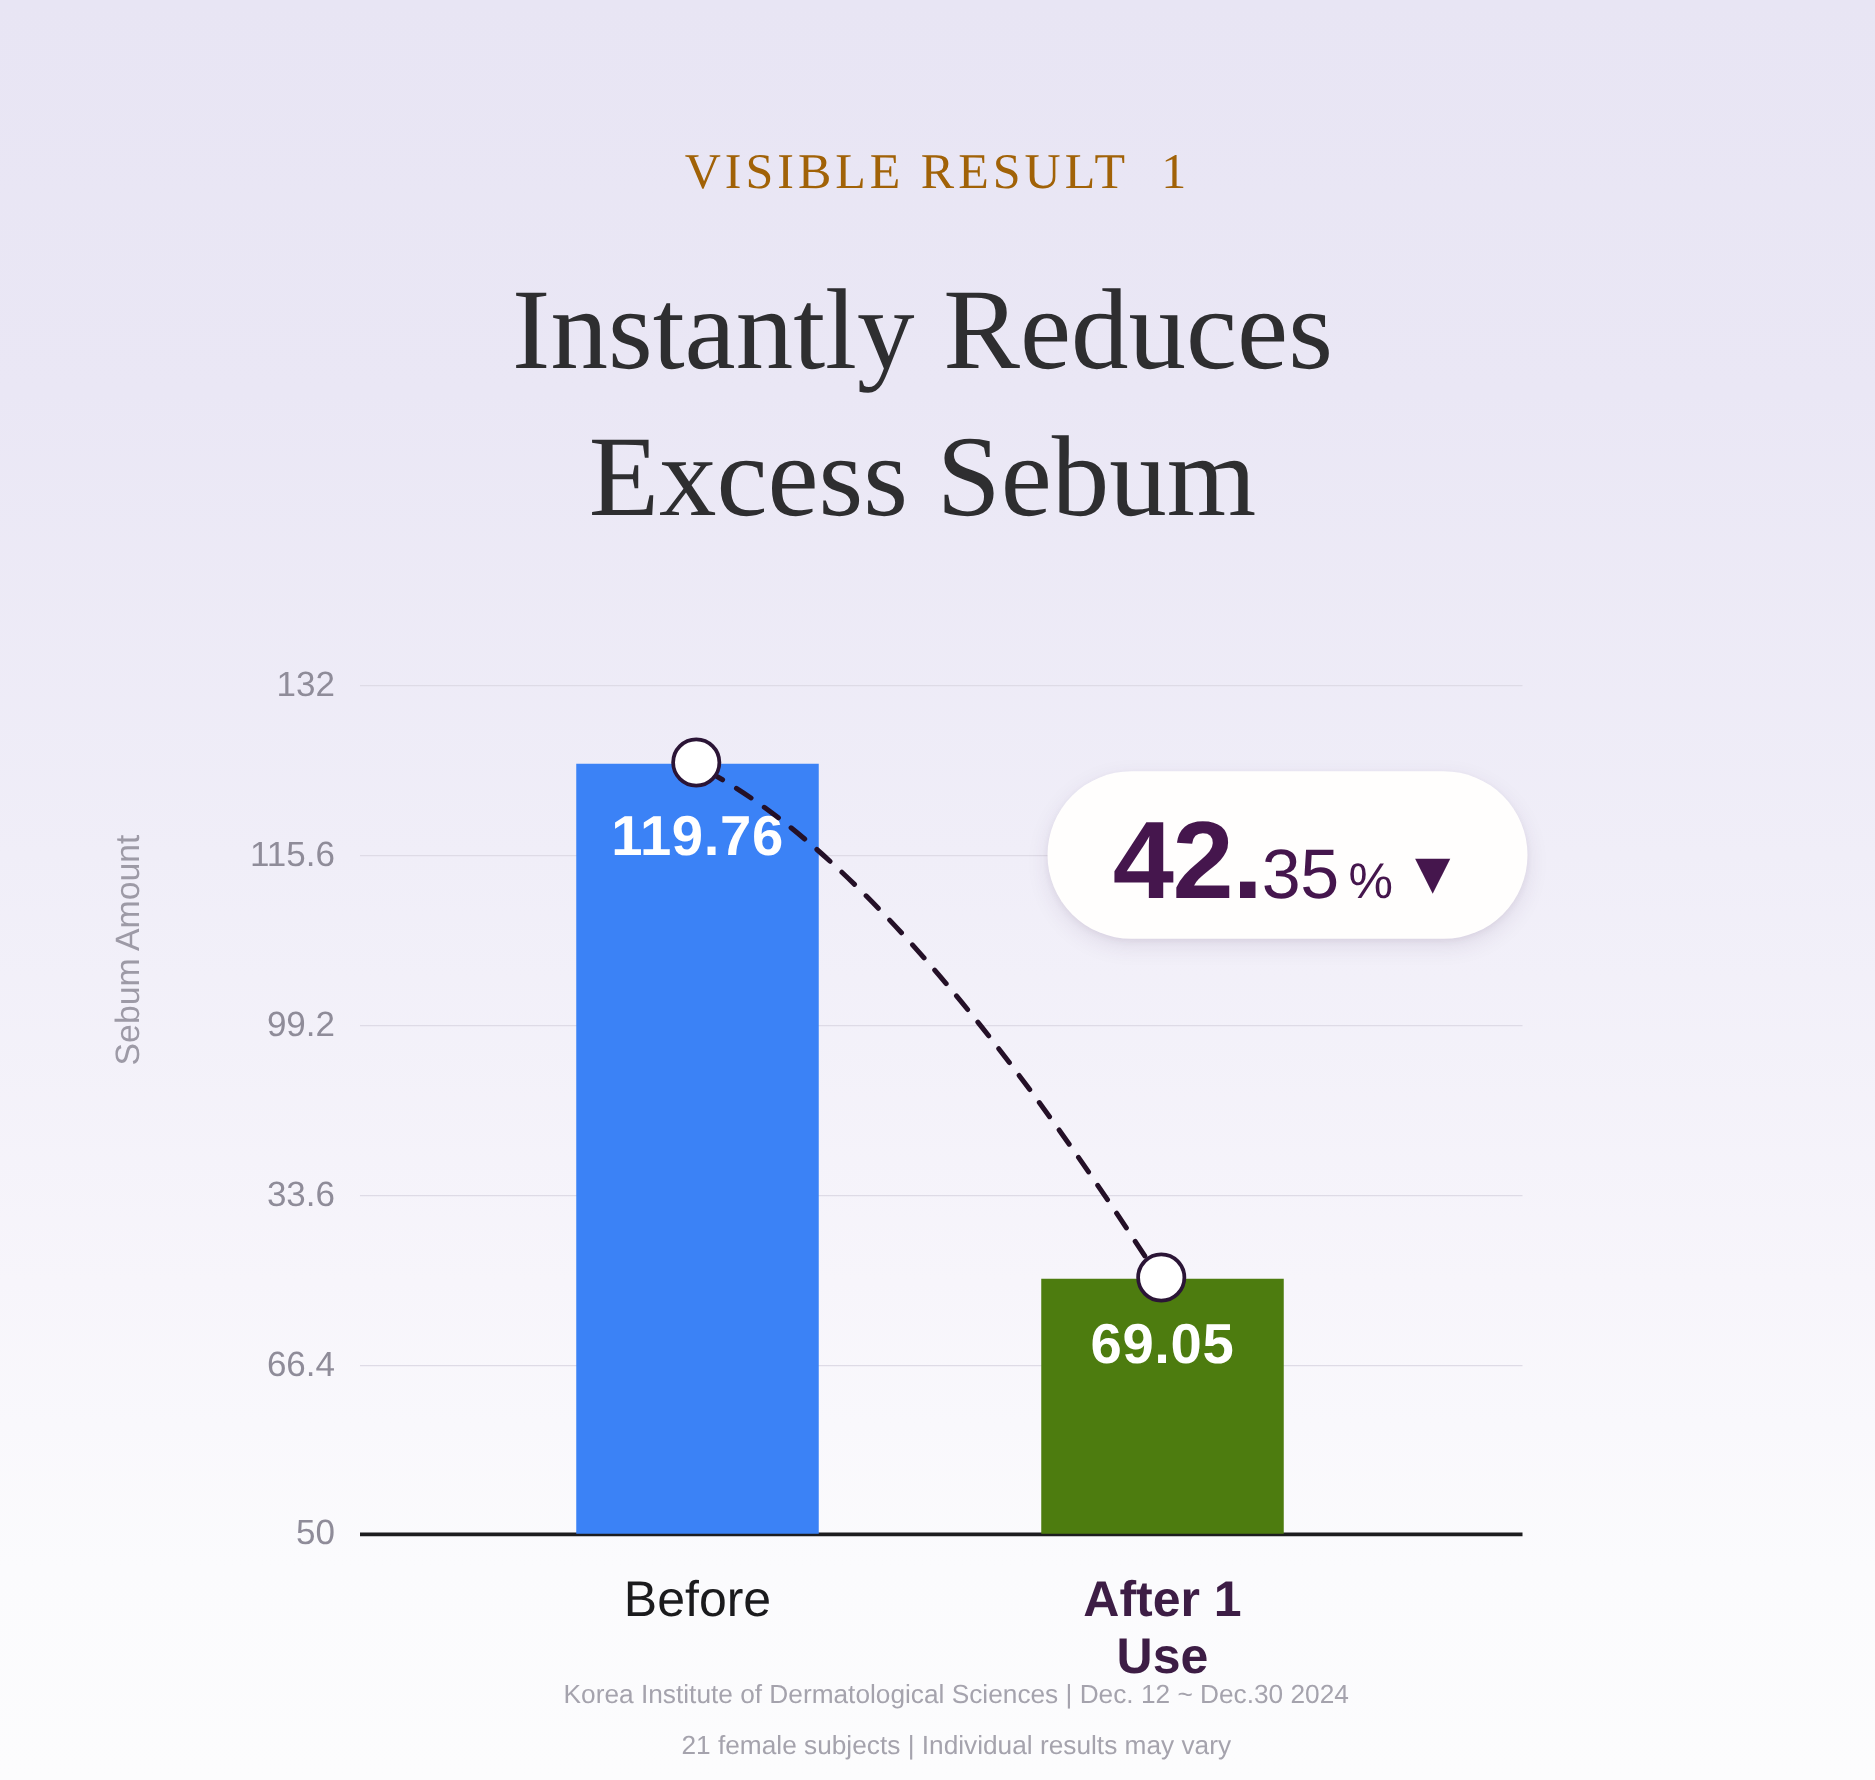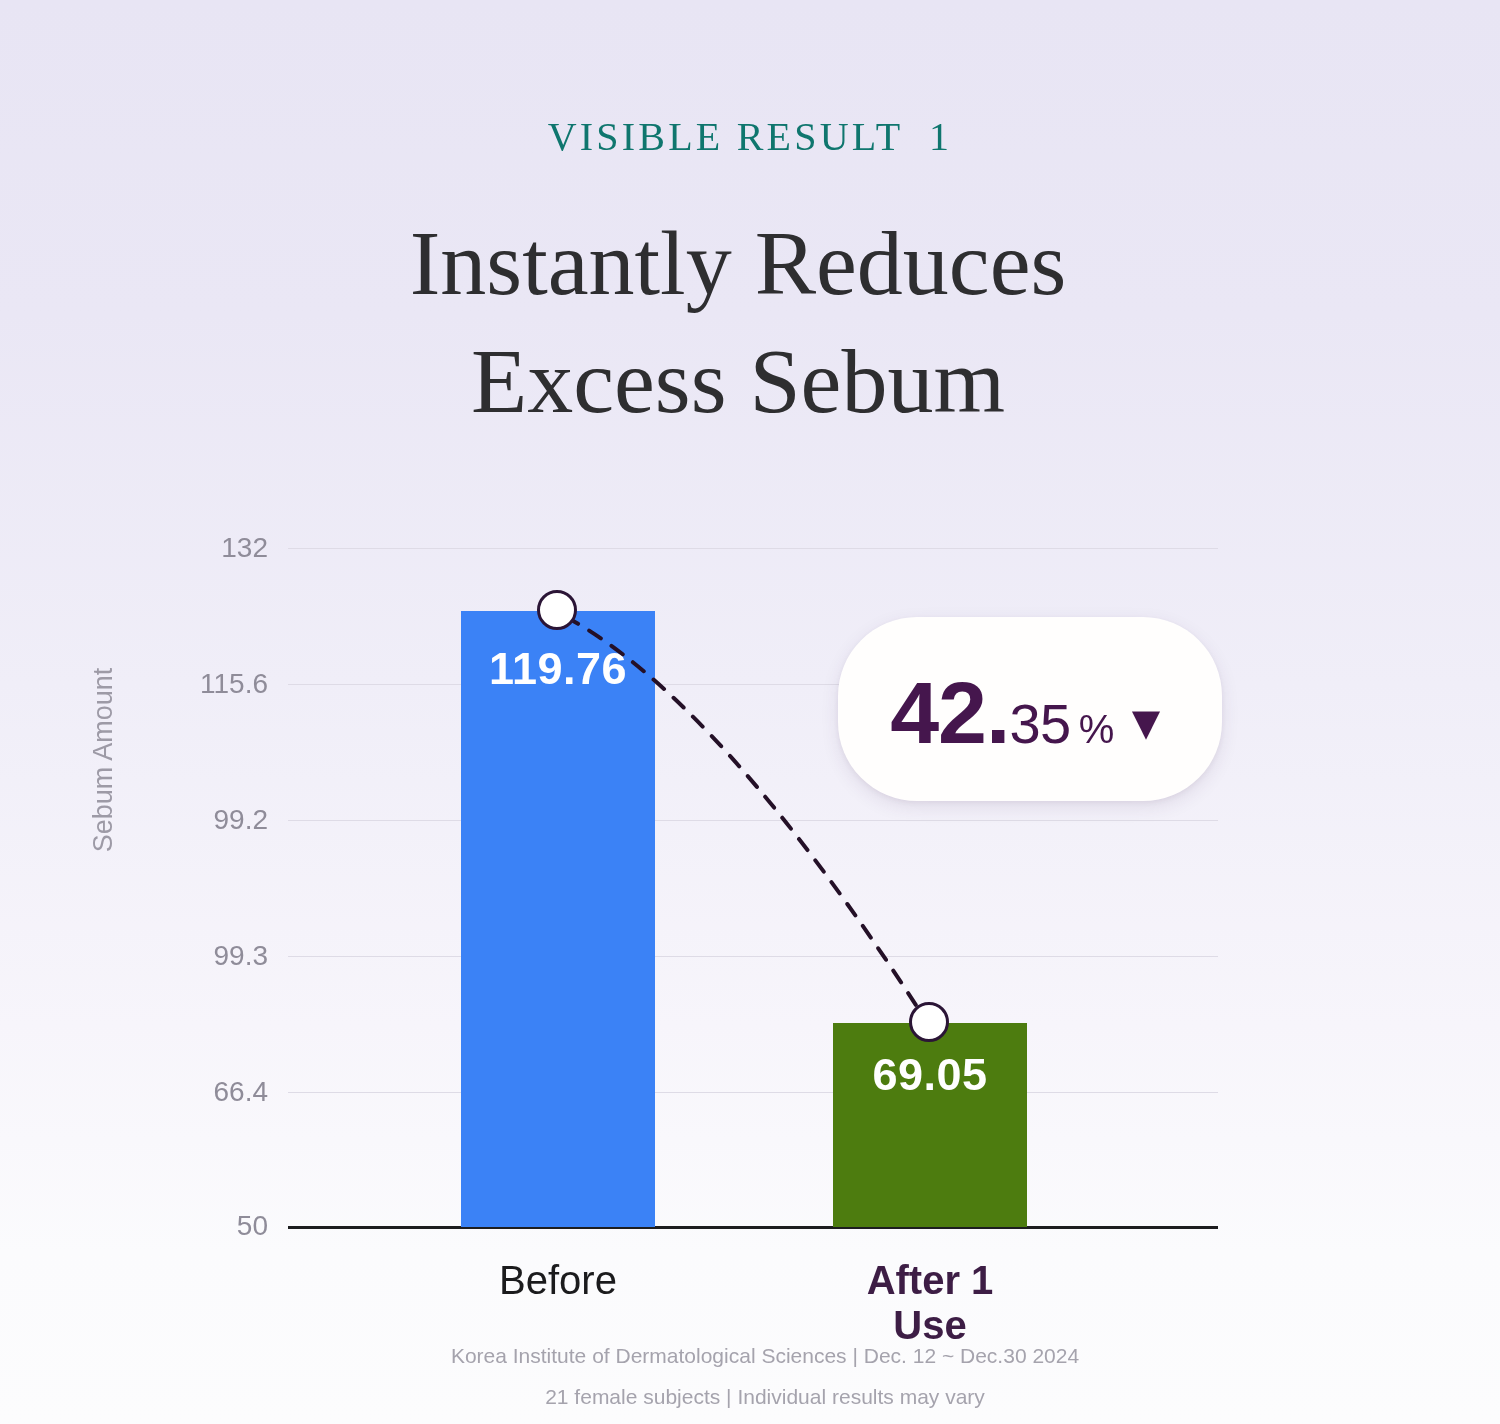--- a/index.html
+++ b/index.html
@@ -23,21 +23,21 @@
   
   .eyebrow {
     position: absolute;
     top: 113px;
     left: 0;
     width: 1500px;
     text-align: center;
     font-family: "Liberation Serif", serif;
     font-size: 40px;
     letter-spacing: 3.2px;
-    color: #0f766e;
+    color: #a16207;
     white-space: pre;
   }
   .headline {
     position: absolute;
     top: 205px;
     left: 0;
     width: 1476px;
     text-align: center;
     font-family: "Liberation Serif", serif;
     font-size: 92px;
@@ -122,21 +122,21 @@
   }
   .xlabel.before { color: #1b1b1d; font-weight: normal; }
   .xlabel.after  { color: #3d1d45; font-weight: bold; }
 
   
   .badge {
     position: absolute;
     left: 838px;
     top: 617px;
     width: 384px;
-    height: 184px;
+    height: 134px;
     background: #fffefd;
     border-radius: 79px;
     box-shadow: 0 6px 18px rgba(70,40,90,0.10), 0 2px 5px rgba(70,40,90,0.06);
     display: flex;
     align-items: center;
     justify-content: center;
     box-sizing: border-box;
   }
   .badge-inner {
     display: flex;
@@ -206,21 +206,21 @@
     <div class="gridline" style="top:548px;"></div>
     <div class="gridline" style="top:684px;"></div>
     <div class="gridline" style="top:820px;"></div>
     <div class="gridline" style="top:956px;"></div>
     <div class="gridline" style="top:1092px;"></div>
     <div class="gridline baseline" style="top:1226px;"></div>
 
     <div class="ytick-label-wrap" style="left:18px; top:548px;">132</div>
     <div class="ytick-label-wrap" style="left:18px; top:684px;">115.6</div>
     <div class="ytick-label-wrap" style="left:18px; top:820px;">99.2</div>
-    <div class="ytick-label-wrap" style="left:18px; top:956px;">99.3</div>
+    <div class="ytick-label-wrap" style="left:18px; top:956px;">33.6</div>
     <div class="ytick-label-wrap" style="left:18px; top:1092px;">66.4</div>
     <div class="ytick-label-wrap" style="left:18px; top:1226px;">50</div>
 
     <div class="y-axis-title">Sebum Amount</div>
 
     <div class="bar" id="bar-before" style="left:461px; width:194px; height:616px; background:#3b82f6;">
       <div class="bar-label" style="top:32px;">119.76</div>
     </div>
 
     <div class="bar" id="bar-after" style="left:833px; width:194px; height:204px; background:#4d7c0f;">

